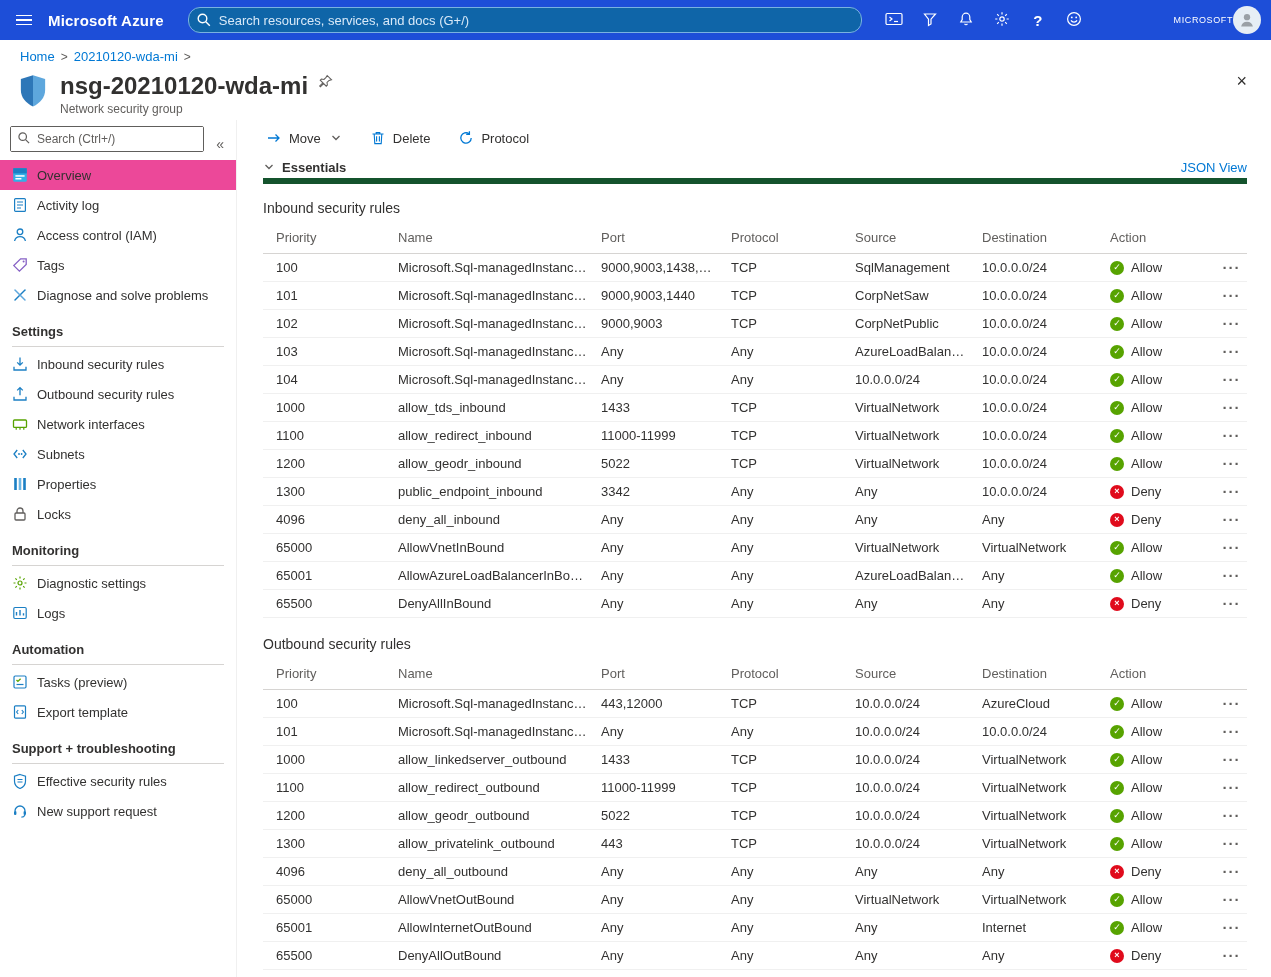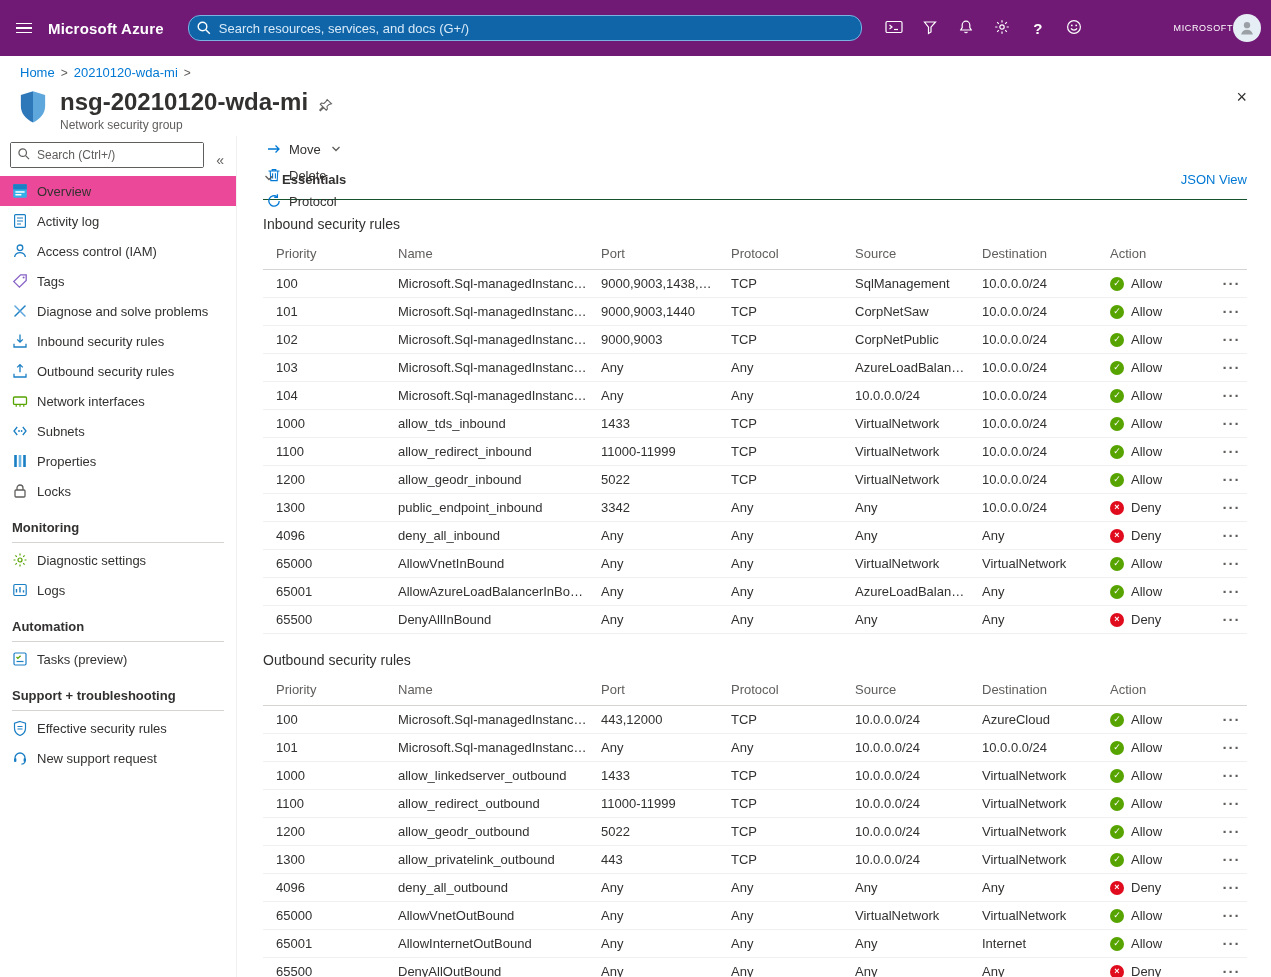--- a/index.html
+++ b/index.html
@@ -5,21 +5,21 @@
   * { box-sizing: border-box; margin: 0; padding: 0; }
   html, body {
     width: 1271px; height: 977px; overflow: hidden;
     font-family: "Liberation Sans", "DejaVu Sans", sans-serif;
     background: #fff; color: #323130; font-size: 13px;
   }
   button { font-family: inherit; background: none; border: none; cursor: pointer; color: inherit; }
   input { font-family: inherit; }
 
   
-  .topbar { height: 56px; background: #701a75; display: flex; align-items: center; color: #fff; }
+  .topbar { height: 40px; background: #1d4ed8; display: flex; align-items: center; color: #fff; }
   .hamburger { width: 48px; height: 40px; display: flex; flex-direction: column; justify-content: center; align-items: center; gap: 3px; }
   .hamburger span { width: 16px; height: 1.6px; background: #fff; display: block; }
   .brand { font-size: 15px; font-weight: 700; white-space: nowrap; letter-spacing: .2px; margin-right: 24px; }
   .topsearch { position: relative; width: 674px; height: 26px; }
   .topsearch input {
     width: 100%; height: 100%; background: #0f65a8; border: 1px solid #7ab2e1; border-radius: 12px;
     color: #fff; font-size: 13px; padding: 0 8px 0 30px; outline: none;
   }
   .topsearch input::placeholder { color: #d8e9f8; }
   .ts-icon { position: absolute; left: 8px; top: 5px; width: 16px; height: 16px; }
@@ -29,21 +29,21 @@
   .account { margin-left: auto; display: flex; align-items: center; gap: 0; padding-right: 10px; }
   .account-name { font-size: 9px; letter-spacing: .6px; text-align: right; line-height: 1.2; }
   .avatar { width: 28px; height: 28px; border-radius: 50%; background: #e6eef5; display: flex; align-items: center; justify-content: center; overflow: hidden; }
 
   
   .breadcrumb { height: 26px; display: flex; align-items: flex-end; gap: 6px; padding: 0 0 2px 20px; font-size: 13px; }
   .crumb { color: #0078d4; cursor: pointer; }
   .crumb-sep { color: #605e5c; font-size: 12px; }
   .pageheader { height: 54px; display: flex; align-items: flex-start; padding: 6px 24px 0 18px; position: relative; }
   .shield-wrap { margin: 2px 12px 0 0; }
-  .title-line { display: flex; align-items: flex-end; gap: 10px; }
+  .title-line { display: flex; align-items: flex-start; gap: 10px; }
   .page-title { font-size: 24px; font-weight: 700; color: #323130; line-height: 28px; }
   .pin-btn { margin-top: 2px; }
   .subtitle { font-size: 12px; color: #605e5c; margin-top: 2px; }
   .close-btn { position: absolute; right: 24px; top: 6px; font-size: 18px; color: #323130; line-height: 18px; }
 
   
   .content { display: flex; height: calc(100% - 120px); }
   .sidebar { width: 237px; flex-shrink: 0; padding-top: 6px; overflow-y: auto; border-right: 1px solid #f0f0f0; }
   .main { flex: 1; overflow-y: auto; padding: 0 24px 20px 14px; }
 
@@ -53,27 +53,27 @@
   .searchbox input { width: 100%; height: 100%; border: none; outline: none; font-size: 12px; padding: 0 6px 0 26px; color: #323130; }
   .searchbox input::placeholder { color: #605e5c; }
   .sb-icon { position: absolute; left: 6px; top: 4px; width: 14px; height: 14px; }
   .collapse-btn { color: #605e5c; font-size: 14px; padding: 0 4px; }
   .nav-item { height: 30px; display: flex; align-items: center; gap: 9px; padding: 0 12px; font-size: 13px; color: #323130; cursor: pointer; white-space: nowrap; }
   .nav-item.selected { background: #ec4899; }
   .nav-item .icon { width: 16px; height: 16px; display: inline-flex; flex-shrink: 0; }
   .nav-section-title { margin: 6px 12px 2px; padding: 8px 0 7px; border-bottom: 1px solid #d6d4d2; font-weight: 700; font-size: 13px; color: #323130; }
 
   
-  .toolbar { display: flex; height: 36px; padding-left: 6px; flex-direction: column; }
+  .toolbar { display: flex; align-items: center; height: 36px; padding-left: 6px; }
   .tb-btn { display: flex; align-items: center; gap: 7px; font-size: 13px; color: #323130; padding: 5px 9px; margin-right: 10px; border-radius: 2px; }
   .tb-btn .icon { width: 16px; height: 16px; display: inline-flex; }
   .tb-chev { margin-left: 2px; display: inline-flex; }
 
   
-  .essentials-bar { display: flex; align-items: flex-start; height: 28px; margin-left: 12px; border-bottom: 1px solid #14532d; }
+  .essentials-bar { display: flex; align-items: center; height: 28px; margin-left: 12px; border-bottom: 6px solid #14532d; }
   .ess-chev { display: inline-flex; margin-right: 7px; }
   .essentials-label { font-size: 13px; font-weight: 700; color: #323130; }
   .json-view-link { margin-left: auto; color: #0078d4; font-size: 13px; cursor: pointer; }
 
   
   .rules-title { font-size: 14px; font-weight: 400; color: #323130; margin: 16px 0 6px 12px; }
   .rules-table { margin-left: 12px; }
   .trow {
     display: grid;
     grid-template-columns: 122px 203px 130px 124px 127px 128px 1fr 44px;
@@ -234,20 +234,21 @@
         </div>
         <div class="nav-item">
           <span class="icon">
             <svg width="16" height="16" viewBox="0 0 16 16">
               <path d="M3 13L13 3" stroke="#1b7fc4" stroke-width="1.5" stroke-linecap="round"></path>
               <path d="M3 3l10 10" stroke="#5ea7dd" stroke-width="1.5" stroke-linecap="round"></path>
             </svg>
           </span>
           <span>Diagnose and solve problems</span>
         </div>
+        <div class="nav-section-title">Settings</div>
         <div class="nav-item">
           <span class="icon">
             <svg width="16" height="16" viewBox="0 0 16 16">
               <path d="M8 1.5v7.6M5.2 6.4L8 9.2l2.8-2.8" fill="none" stroke="#1b7fc4" stroke-width="1.3"></path>
               <path d="M2 10.8V14h12v-3.2" fill="none" stroke="#1b7fc4" stroke-width="1.3"></path>
             </svg>
           </span>
           <span>Inbound security rules</span>
         </div>
         <div class="nav-item">
@@ -321,20 +322,29 @@
         <div class="nav-section-title">Automation</div>
         <div class="nav-item">
           <span class="icon">
             <svg width="16" height="16" viewBox="0 0 16 16">
               <rect x="2" y="2" width="12" height="12" rx="1.2" fill="none" stroke="#1b7fc4" stroke-width="1.2"></rect>
               <path d="M4.5 6l1.4 1.4 2.7-2.7" fill="none" stroke="#57a300" stroke-width="1.3"></path>
               <path d="M4.5 10.5h7" stroke="#1b7fc4" stroke-width="1.2"></path>
             </svg>
           </span>
           <span>Tasks (preview)</span>
+        </div>
+        <div class="nav-item">
+          <span class="icon">
+            <svg width="16" height="16" viewBox="0 0 16 16">
+              <rect x="2.5" y="1.8" width="11" height="12.4" rx="1" fill="none" stroke="#1b7fc4" stroke-width="1.2"></rect>
+              <path d="M6.2 6L4.6 8l1.6 2M9.8 6l1.6 2-1.6 2" fill="none" stroke="#1b7fc4" stroke-width="1.1"></path>
+            </svg>
+          </span>
+          <span>Export template</span>
         </div>
         <div class="nav-section-title">Support + troubleshooting</div>
         <div class="nav-item">
           <span class="icon">
             <svg width="16" height="16" viewBox="0 0 16 16">
               <path d="M8 1.5l5.5 1.8v4.9c0 3.6-2.3 6-5.5 7.3-3.2-1.3-5.5-3.7-5.5-7.3V3.3z" fill="none" stroke="#1b7fc4" stroke-width="1.2"></path>
               <path d="M5.5 6.5h5M5.5 9h5" stroke="#1b7fc4" stroke-width="1.1"></path>
             </svg>
           </span>
           <span>Effective security rules</span>

